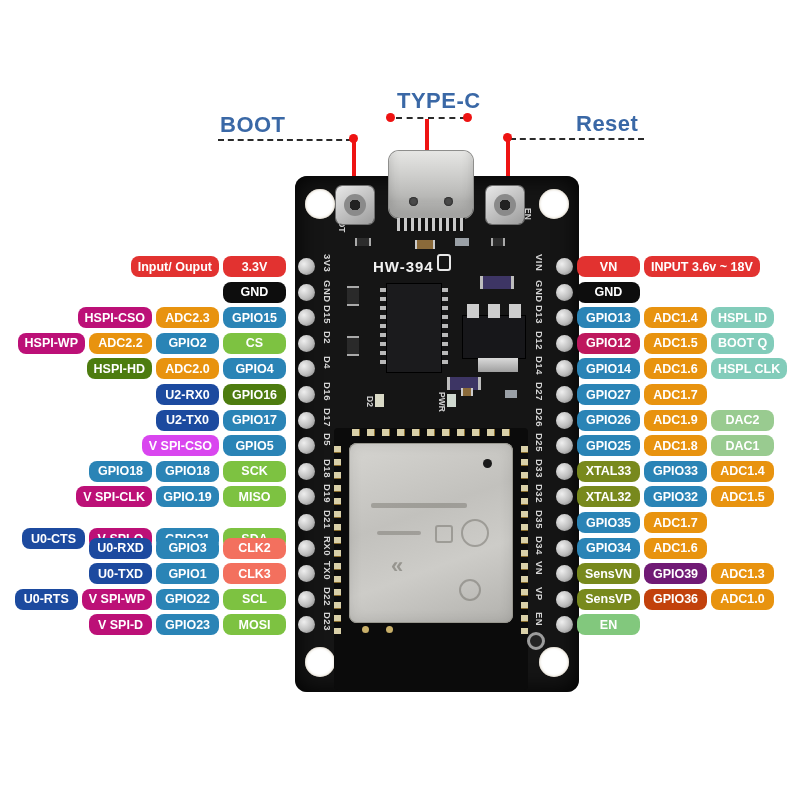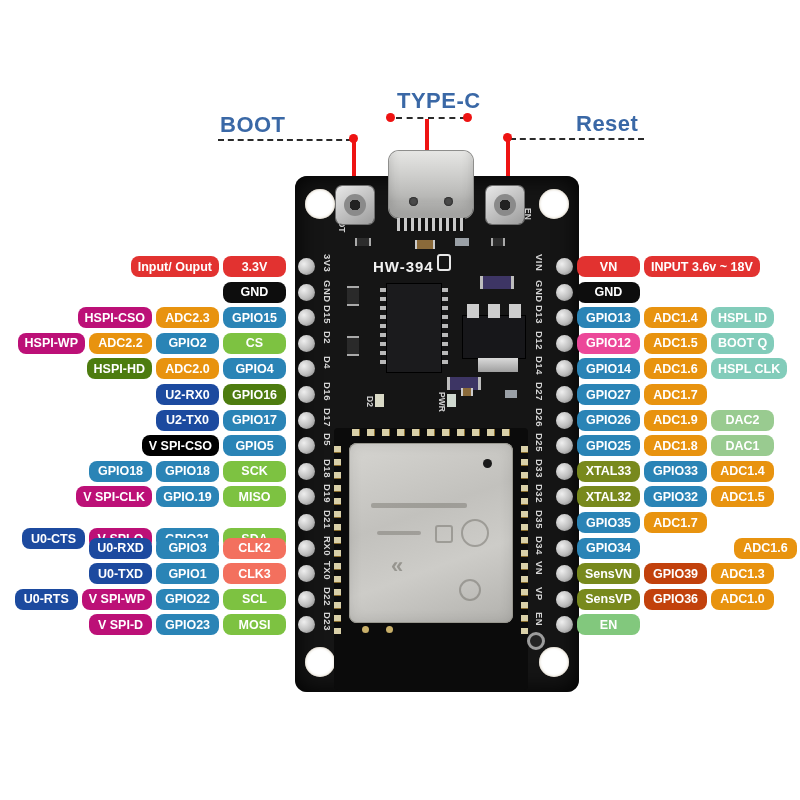--- a/index.html
+++ b/index.html
@@ -236,21 +236,21 @@
       </div>
       <div class="pin-row left" style="top: 128px;">
         <span class="pill" style="background: rgb(28, 74, 159);">U2-RX0</span>
         <span class="pill" style="background: #4d7c0f;">GPIO16</span>
       </div>
       <div class="pin-row left" style="top: 153.6px;">
         <span class="pill" style="background: rgb(28, 74, 159);">U2-TX0</span>
         <span class="pill" style="background: rgb(42, 132, 182);">GPIO17</span>
       </div>
       <div class="pin-row left" style="top: 179.2px;">
-        <span class="pill" style="background: #000000;">V SPI-CSO</span>
+        <span class="pill" style="background: #d946ef;">V SPI-CSO</span>
         <span class="pill" style="background: rgb(42, 132, 182);">GPIO5</span>
       </div>
       <div class="pin-row left" style="top: 204.8px;">
         <span class="pill" style="background: rgb(42, 132, 182);">GPIO18</span>
         <span class="pill" style="background: rgb(42, 132, 182);">GPIO18</span>
         <span class="pill" style="background: rgb(125, 194, 65);">SCK</span>
       </div>
       <div class="pin-row left" style="top: 230.4px;">
         <span class="pill" style="background: rgb(188, 16, 119);">V SPI-CLK</span>
         <span class="pill" style="background: rgb(42, 132, 182);">GPIO.19</span>
@@ -291,21 +291,21 @@
       </div>
       <div class="pin-row right" style="top: 25.6px;">
         <span class="pill" style="background: rgb(13, 13, 13);">GND</span>
       </div>
       <div class="pin-row right" style="top: 51.2px;">
         <span class="pill" style="background: rgb(42, 132, 182);">GPIO13</span>
         <span class="pill" style="background: rgb(232, 147, 15);">ADC1.4</span>
         <span class="pill" style="background: rgb(130, 204, 186);">HSPL ID</span>
       </div>
       <div class="pin-row right" style="top: 76.8px;">
-        <span class="pill" style="background: #ec4899;">GPIO12</span>
+        <span class="pill" style="background: #be185d;">GPIO12</span>
         <span class="pill" style="background: rgb(232, 147, 15);">ADC1.5</span>
         <span class="pill" style="background: rgb(130, 204, 186);">BOOT Q</span>
       </div>
       <div class="pin-row right" style="top: 102.4px;">
         <span class="pill" style="background: rgb(42, 132, 182);">GPIO14</span>
         <span class="pill" style="background: rgb(232, 147, 15);">ADC1.6</span>
         <span class="pill" style="background: rgb(130, 204, 186);">HSPL CLK</span>
       </div>
       <div class="pin-row right" style="top: 128px;">
         <span class="pill" style="background: rgb(42, 132, 182);">GPIO27</span>
@@ -328,27 +328,27 @@
       </div>
       <div class="pin-row right" style="top: 230.4px;">
         <span class="pill" style="background: rgb(120, 137, 29);">XTAL32</span>
         <span class="pill" style="background: rgb(42, 132, 182);">GPIO32</span>
         <span class="pill" style="background: rgb(232, 147, 15);">ADC1.5</span>
       </div>
       <div class="pin-row right" style="top: 256px;">
         <span class="pill" style="background: rgb(42, 132, 182);">GPIO35</span>
         <span class="pill" style="background: rgb(232, 147, 15);">ADC1.7</span>
       </div>
-      <div class="pin-row right" style="top: 281.6px; justify-content: space-between;">
+      <div class="pin-row right" style="top: 281.6px;">
         <span class="pill" style="background: rgb(42, 132, 182);">GPIO34</span>
         <span class="pill" style="background: rgb(232, 147, 15);">ADC1.6</span>
       </div>
       <div class="pin-row right" style="top: 307.2px;">
         <span class="pill" style="background: rgb(120, 137, 29);">SensVN</span>
-        <span class="pill" style="background: #c2410c;">GPIO39</span>
+        <span class="pill" style="background: #701a75;">GPIO39</span>
         <span class="pill" style="background: rgb(232, 147, 15);">ADC1.3</span>
       </div>
       <div class="pin-row right" style="top: 332.8px;">
         <span class="pill" style="background: rgb(120, 137, 29);">SensVP</span>
         <span class="pill" style="background: #c2410c;">GPIO36</span>
         <span class="pill" style="background: rgb(232, 147, 15);">ADC1.0</span>
       </div>
       <div class="pin-row right" style="top: 358.4px;">
         <span class="pill" style="background: rgb(130, 200, 125);">EN</span>
       </div>

